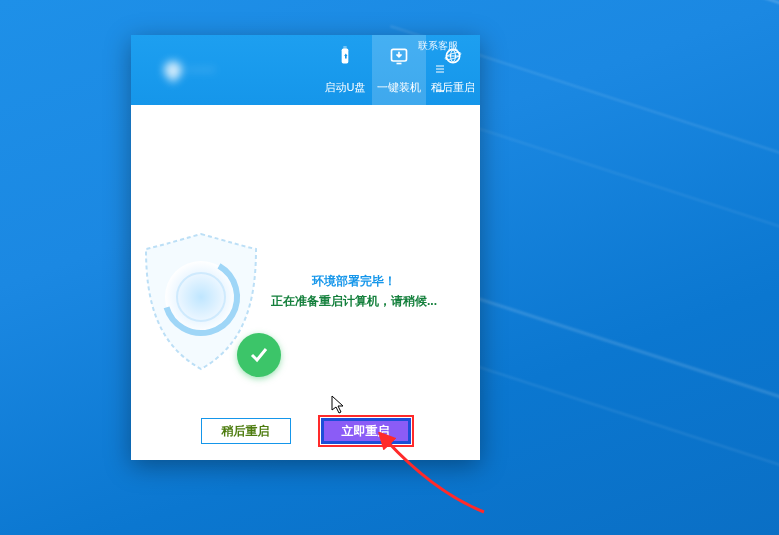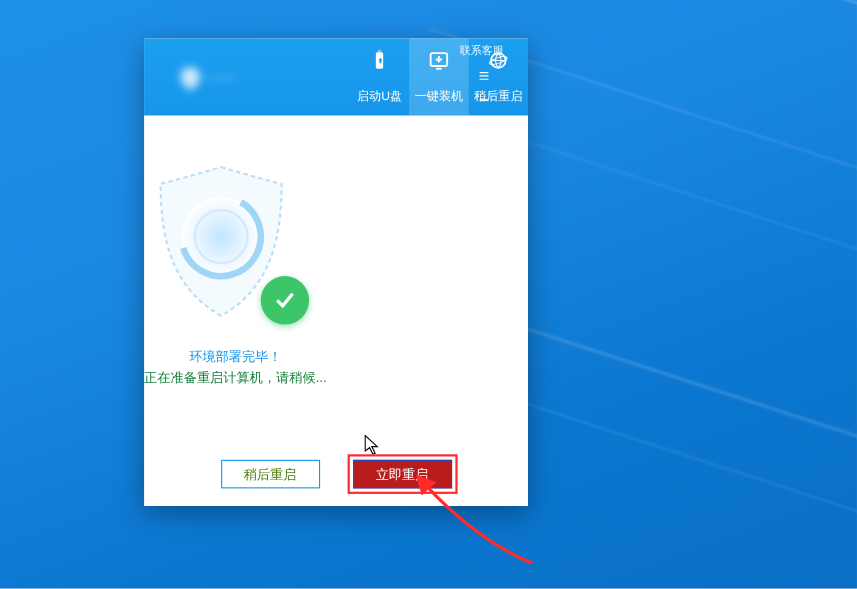--- a/index.html
+++ b/index.html
@@ -85,22 +85,23 @@
     color: #eaf6ff;
     flex-direction: column;
   }
   .contact { margin-right: 4px; cursor: pointer; }
   .wc-btn { width: 12px; height: 12px; display: flex; align-items: center; justify-content: center; cursor: pointer; }
 
   .content {
     height: calc(100% - 70px);
     position: relative;
     display: flex;
-    flex-direction: column;
-    align-items: flex-start;
+    flex-direction: row;
+    align-items: center;
+    font-weight: bold;
   }
 
   .shield-wrap {
     margin-top: 42px;
     width: 140px;
     height: 150px;
     position: relative;
   }
   .shield {
     width: 130px;
@@ -153,22 +154,22 @@
     align-items: center;
     justify-content: center;
     cursor: pointer;
   }
   .btn-outline {
     border: 1px solid #1596ea;
     color: #4d7c0f;
     background: #fff;
   }
   .btn-primary {
-    border: 1px solid #1d4ed8;
-    background: #b91c1c;
+    border: 3px solid #1d4ed8;
+    background: #8b5cf6;
     color: #fff;
     position: relative;
   }
   .red-box {
     position: absolute;
     border: 2px solid #ff2a2a;
     left: -6px; top: -6px; right: -6px; bottom: -6px;
     pointer-events: none;
   }
 

